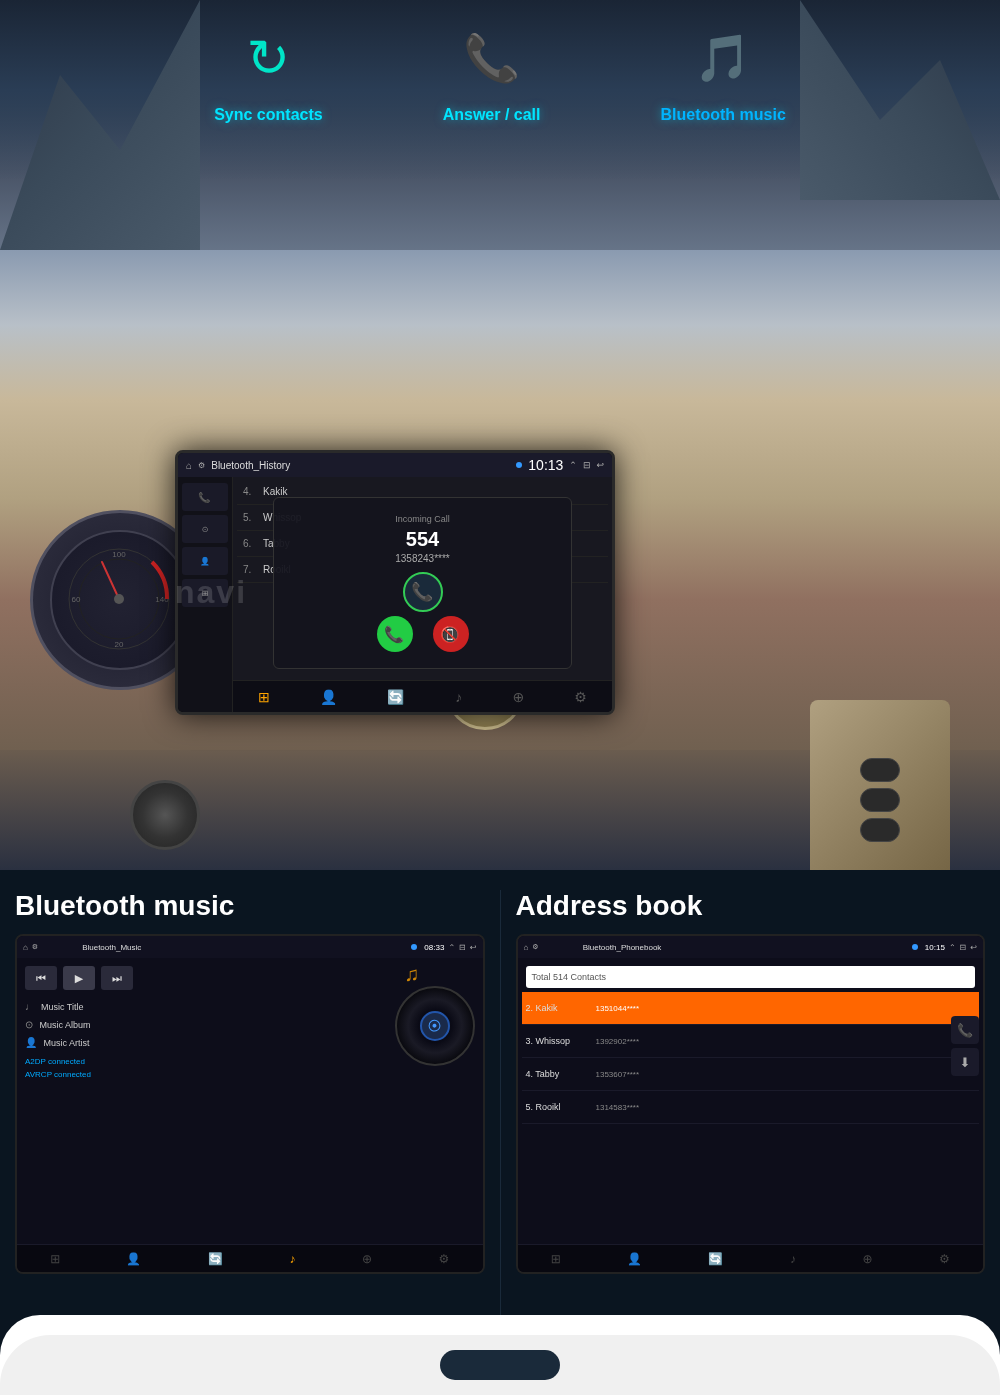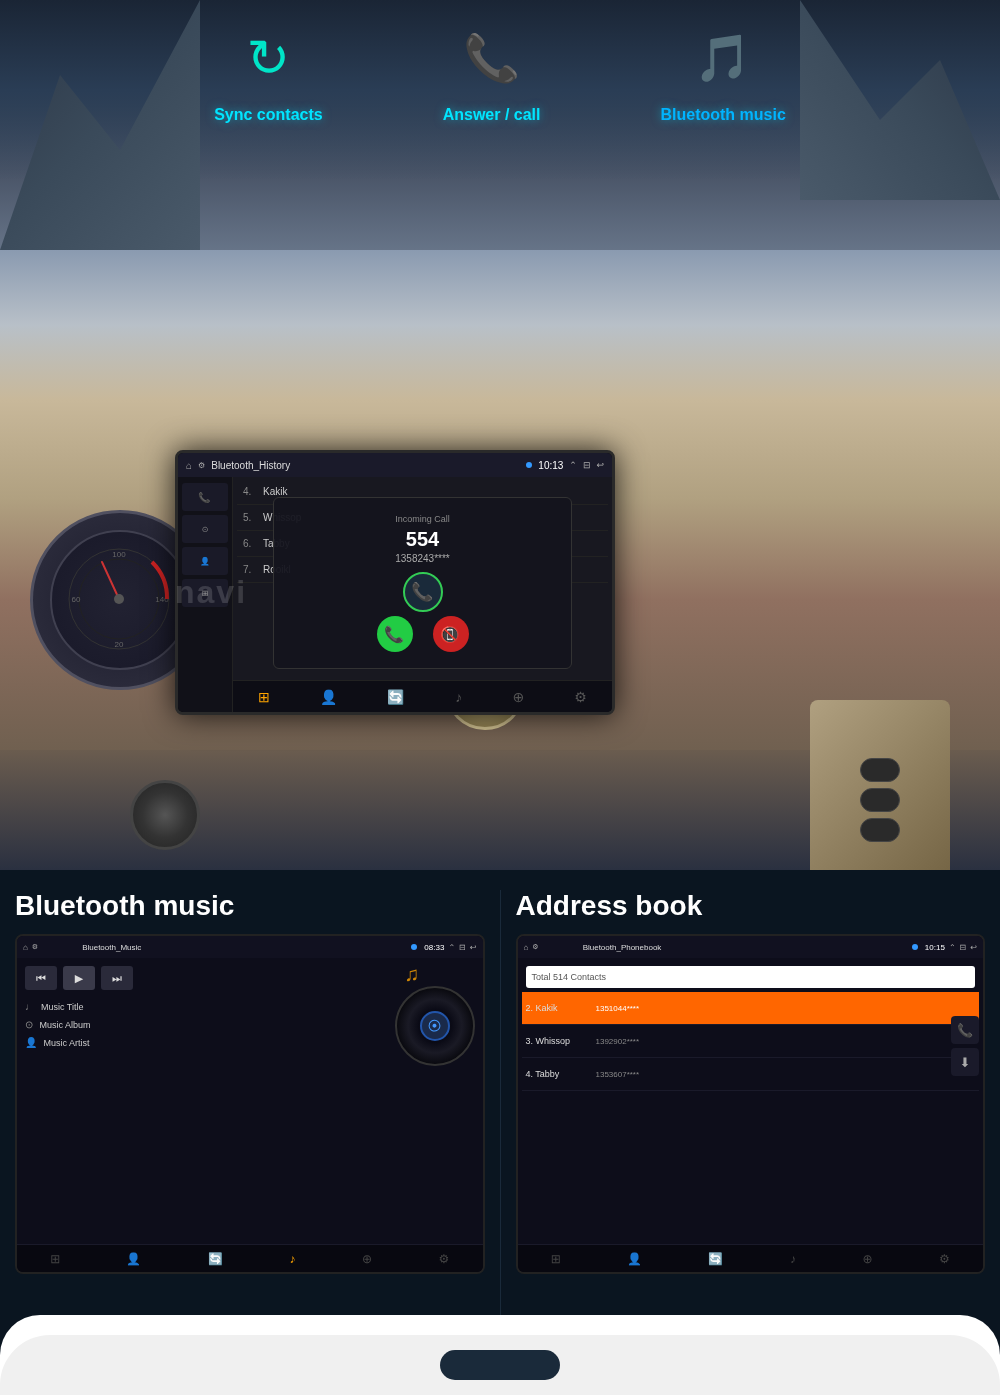--- a/index.html
+++ b/index.html
@@ -181,21 +181,21 @@
     }
 
     .screen-title {
       flex: 1;
       font-size: 10px;
       color: #ddd;
     }
 
     .screen-time {
       color: #fff;
-      font-size: 10px;
+      font-size: 14px;
     }
 
     .screen-content {
       display: flex;
       height: calc(100% - 24px);
     }
 
     .screen-sidebar {
       width: 55px;
       background: #111118;
@@ -835,20 +835,24 @@
             <span>Music Title</span>
           </div>
           <div class="music-info-row">
             <span class="music-icon-small">⊙</span>
             <span>Music Album</span>
           </div>
           <div class="music-info-row">
             <span class="music-icon-small">👤</span>
             <span>Music Artist</span>
           </div>
+          <div class="connection-status">
+            <div>A2DP connected</div>
+            <div>AVRCP connected</div>
+          </div>
         </div>
 
         <div class="vinyl-container">
           <div class="vinyl-disc">
             <div class="vinyl-center">⦿</div>
           </div>
           <div class="music-note-deco">♫</div>
         </div>
       </div>
 
@@ -891,20 +895,24 @@
           <span class="contact-row-num selected-num">1351044****</span>
         </div>
         <div class="contact-row">
           <span class="contact-row-name">3. Whissop</span>
           <span class="contact-row-num">1392902****</span>
         </div>
         <div class="contact-row">
           <span class="contact-row-name">4. Tabby</span>
           <span class="contact-row-num">1353607****</span>
         </div>
+        <div class="contact-row">
+          <span class="contact-row-name">5. Rooikl</span>
+          <span class="contact-row-num">1314583****</span>
+        </div>
 
         <div class="phonebook-buttons">
           <div class="pb-btn call">📞</div>
           <div class="pb-btn download">⬇</div>
         </div>
       </div>
 
       <div class="mini-bottom-nav">
         <span class="mini-nav-icon">⊞</span>
         <span class="mini-nav-icon active">👤</span>

